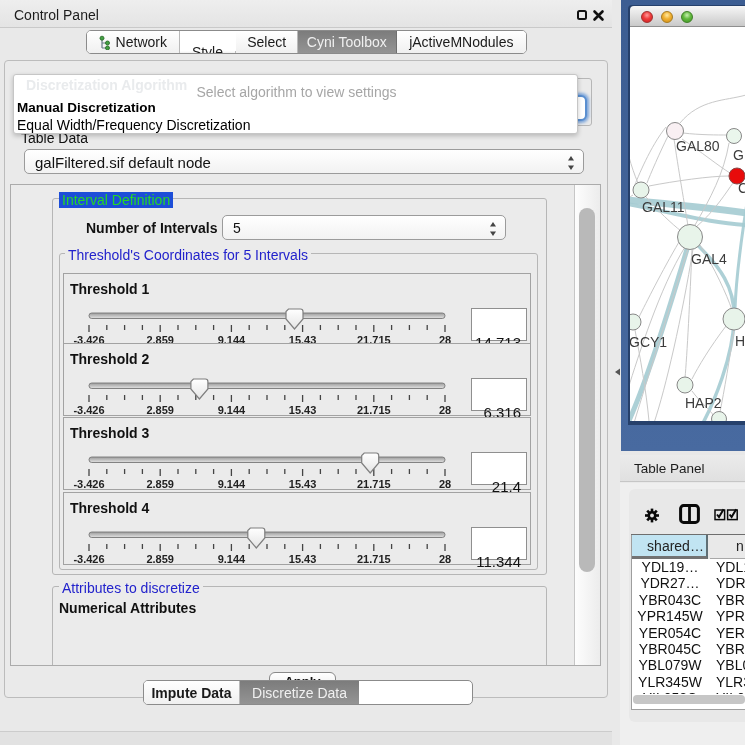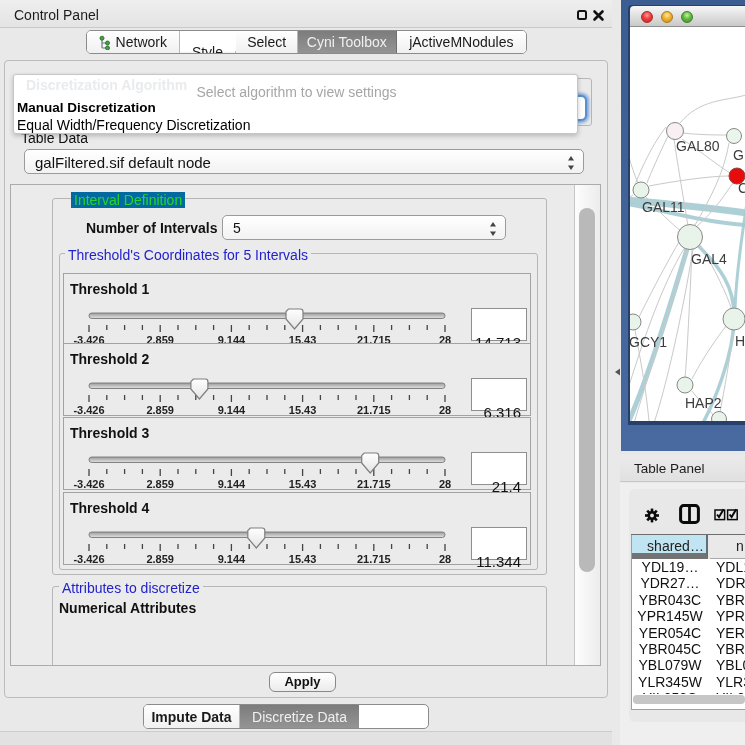--- a/index.html
+++ b/index.html
@@ -58,21 +58,21 @@
         <path d="M4,15 L7,10.5 L1,10.5 Z" fill="#444"></path>
       </svg>
   </div>
 
   <div class="abs" style="left:10px;top:184px;width:591px;height:482px;border:1px solid #ababab;background:#ebebeb;overflow:hidden;" id="scrollpane">
 
     <div class="abs" style="left:563px;top:0;width:26px;height:480px;background:linear-gradient(to right,#fdfdfd,#ececec);border-left:1px solid #c6c6c6;"></div>
     <div class="abs" style="left:568px;top:23px;width:16px;height:364px;background:#b9b9b9;border-radius:8px;"></div>
 
     <div class="groupbox" style="left:41px;top:13px;width:495px;height:377px;"></div>
-    <div class="gtitle" style="left:60px;top:7px;color:#25d825;background:#0369a1;">Interval Definition</div>
+    <div class="gtitle" style="left:48px;top:7px;color:#25d825;background:#1d4ed8;">Interval Definition</div>
 
     <div class="abs" style="left:75px;top:35px;font-weight:bold;font-size:14px;color:#111;">Number of Intervals</div>
     <div class="combo" style="left:211px;top:30px;width:284px;height:25px;">
       <span class="cbtext">5</span>
       <svg class="arrows" width="8" height="16" viewBox="0 0 8 16">
           <path d="M4,1 L7,5.5 L1,5.5 Z" fill="#444"></path>
           <path d="M4,15 L7,10.5 L1,10.5 Z" fill="#444"></path>
         </svg>
     </div>
 
@@ -260,21 +260,21 @@
         <div class="valbox">11.344</div>
       </div>
 
     <div class="groupbox" style="left:41px;top:401px;width:495px;height:90px;"></div>
     <div class="gtitle" style="left:48px;top:395px;color:#2222cc;background:#ebebeb;">Attributes to discretize</div>
     <div class="abs" style="left:48px;top:415px;font-weight:bold;font-size:14px;color:#111;">Numerical Attributes</div>
   </div>
 
   <div class="abs" style="left:269px;top:672px;width:67px;height:20px;border:1px solid #898989;border-radius:6px;background:linear-gradient(#ffffff,#ebebeb);font-size:13px;font-weight:bold;color:#111;text-align:center;line-height:18px;">Apply</div>
 
-  <div class="tabbar" style="left:143px;top:704px;width:286px;height:25px;">
+  <div class="tabbar" style="left:143px;top:680px;width:330px;height:25px;">
     <div class="seg" style="width:96px;font-weight:bold;">Impute Data</div>
     <div class="seg dark" style="width:119px;">Discretize Data</div>
   </div>
 
   <div class="abs" style="left:0;top:731px;width:612px;height:14px;background:#e2e2e2;border-top:1px solid #cccccc;"></div>
 
   <div class="abs" style="left:13px;top:74px;width:565px;height:60px;background:#fff;border:1px solid #c6c6c6;border-radius:3px;box-shadow:0 2px 5px rgba(0,0,0,0.22);z-index:50;">
     <div class="abs" style="left:12px;top:2px;font-size:14px;font-weight:bold;color:#e9ebed;">Discretization Algorithm</div>
     <div class="abs" style="left:0;top:9px;width:565px;text-align:center;font-size:14px;color:#a6a6a6;">Select algorithm to view settings</div>
     <div class="abs" style="left:3px;top:25px;font-size:13.5px;font-weight:bold;color:#000;">Manual Discretization</div>
@@ -367,21 +367,21 @@
   </svg>
   <svg class="abs" style="left:714px;top:507px;" width="27" height="14" viewBox="0 0 27 14">
     <rect x="1" y="3" width="9.6" height="9.6" fill="none" stroke="#0a0a0a" stroke-width="1.5"></rect>
     <path d="M3,7.5 L5,10 L9.6,2.2" stroke="#0a0a0a" stroke-width="2" fill="none"></path>
     <rect x="13.6" y="3" width="9.6" height="9.6" fill="none" stroke="#0a0a0a" stroke-width="1.5"></rect>
     <path d="M15.6,7.5 L17.6,10 L22.2,2.2" stroke="#0a0a0a" stroke-width="2" fill="none"></path>
   </svg>
 
   <div class="abs" style="left:631px;top:535px;width:114px;height:175px;border-left:1px solid #9e9e9e;"></div>
   <div class="abs" style="left:631px;top:534px;width:114px;height:1px;background:#6e6e6e;"></div>
-    <div class="abs" style="left:632px;top:535px;width:76px;height:24px;background:#c1e4f2;border-right:2px solid #5f6f75;border-bottom:6px solid #737373;font-size:14px;color:#222;text-align:center;line-height:22px;padding-left:13px;">shared…</div>
+    <div class="abs" style="left:632px;top:535px;width:76px;height:24px;background:#c1e4f2;border-right:2px solid #5f6f75;border-bottom:3px solid #737373;font-size:14px;color:#222;text-align:center;line-height:22px;padding-left:13px;">shared…</div>
   <div class="abs" style="left:710px;top:535px;width:35px;height:24px;background:#e9e9e9;border-bottom:1px solid #a8a8a8;font-size:14px;color:#222;padding-left:26px;line-height:22px;">n</div>
   <div class="abs" style="left:632px;top:559px;width:113px;height:135px;background:#fff;overflow:hidden;">
     <div class="abs" style="left:0;top:0;width:76px;text-align:center;font-size:14px;color:#111;line-height:16.4px;">YDL19…<br>YDR27…<br>YBR043C<br>YPR145W<br>YER054C<br>YBR045C<br>YBL079W<br>YLR345W<br>YIL052C</div>
     <div class="abs" style="left:84px;top:0;width:40px;font-size:14px;color:#111;line-height:16.4px;white-space:nowrap;">YDL1<br>YDR2<br>YBR0<br>YPR1<br>YER0<br>YBR0<br>YBL0<br>YLR3<br>YIL0</div>
   </div>
   <div class="abs" style="left:632px;top:694px;width:113px;height:15px;background:#fff;"></div>
   <div class="abs" style="left:633px;top:695px;width:112px;height:9px;background:#c6c6c6;border-radius:4px;"></div>
   <div class="abs" style="left:631px;top:709px;width:114px;height:1px;background:#9e9e9e;"></div>
 
 </div>

